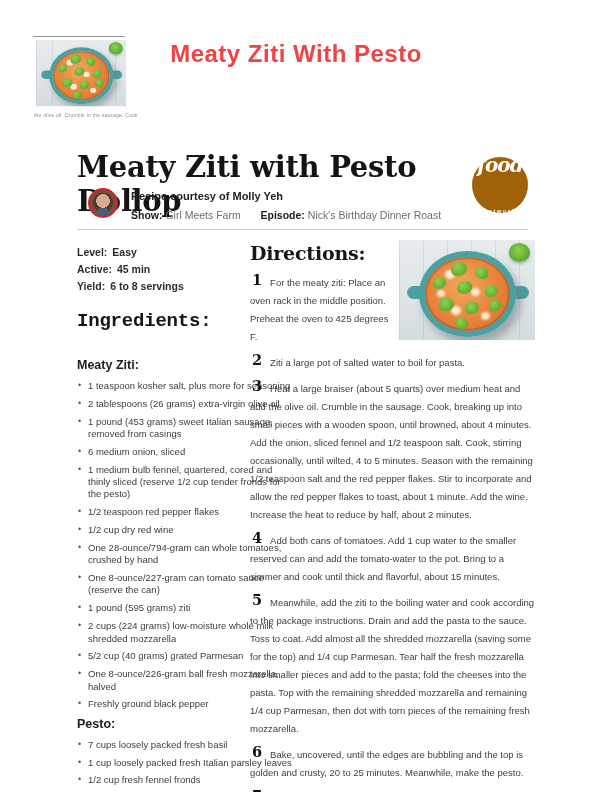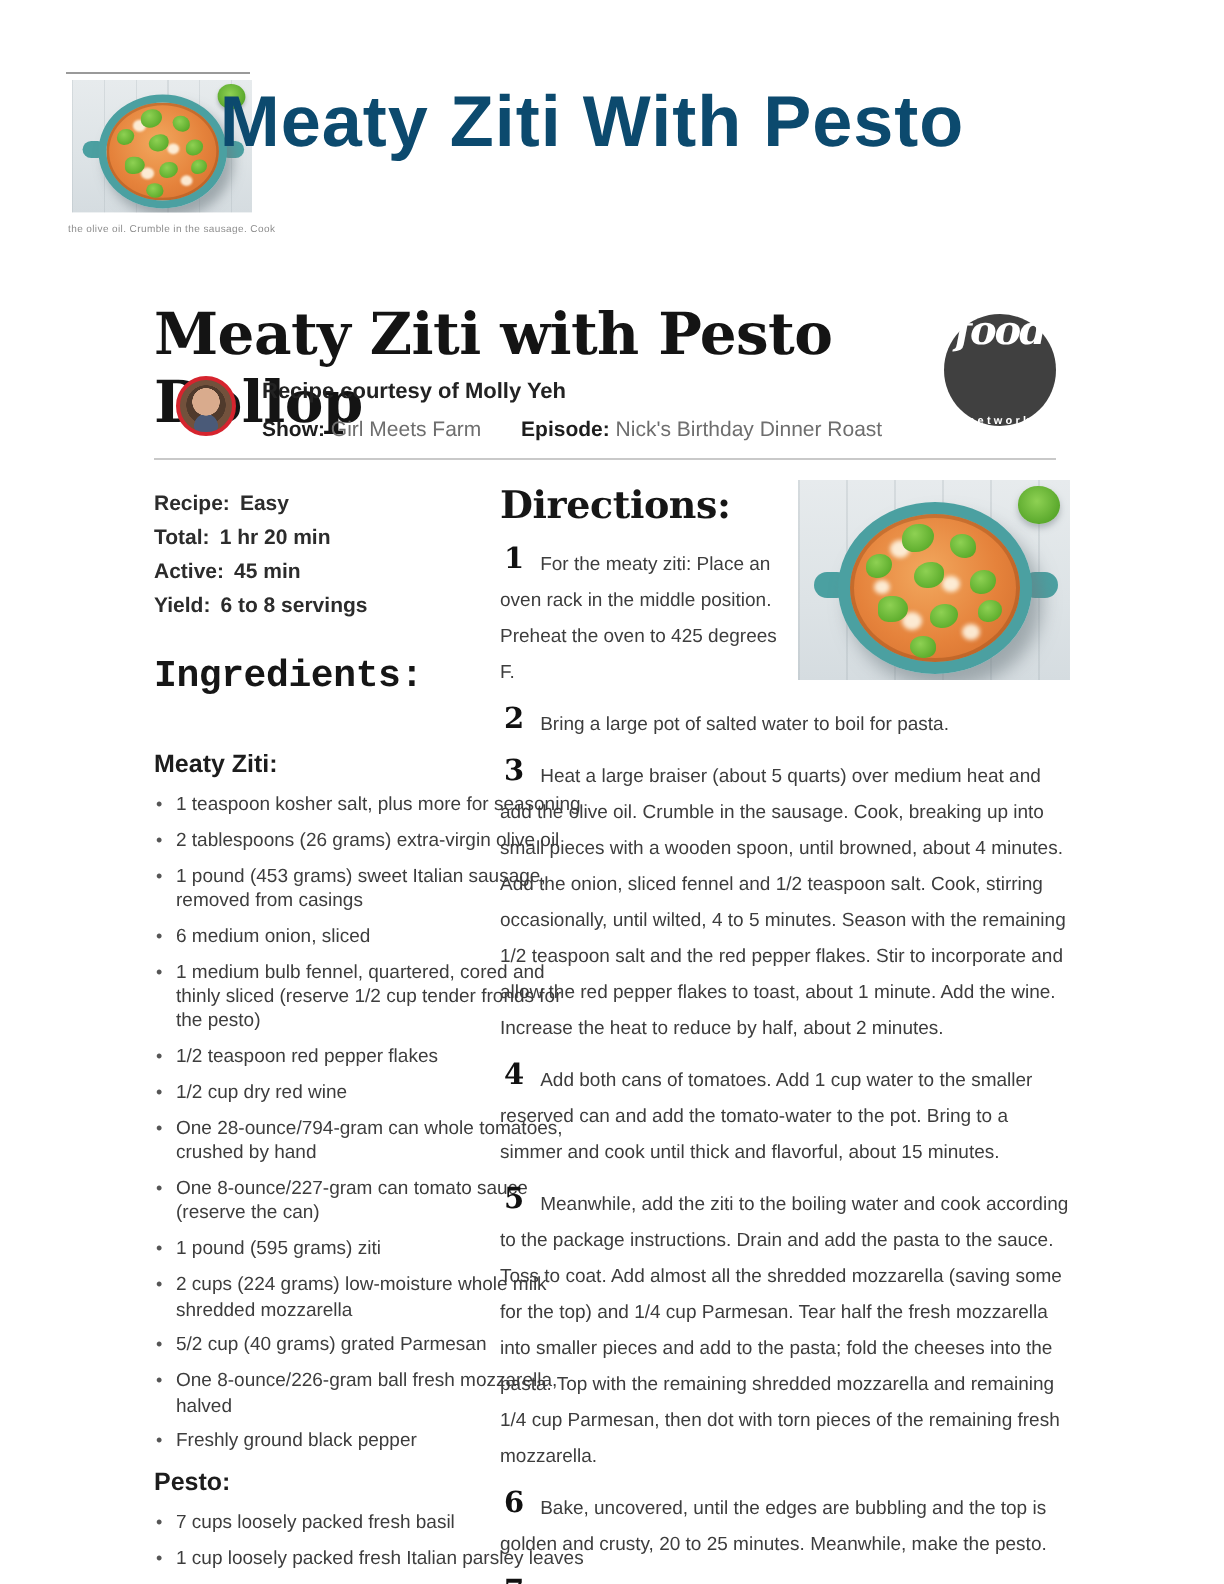--- a/index.html
+++ b/index.html
@@ -11,21 +11,21 @@
   
   .top-rule { position:absolute; left:33px; top:36px; width:92px; height:1px; background:#9a9a9a; }
   .thumb-wrap { position:absolute; left:36px; top:40px; width:90px; height:67px; overflow:hidden; }
   .thumb-wrap .photo { transform:scale(0.662); transform-origin:top left; }
   .thumb-caption {
     position:absolute; left:34px; top:112px; width:130px;
     font-size:5px; color:#8d8d8d; letter-spacing:.2px; white-space:nowrap; overflow:hidden;
   }
   .print-title {
     position:absolute; left:96px; top:40px; width:400px; text-align:center;
-    font-size:36px; font-weight:700; color:#0c4a6e; letter-spacing:.5px;
+    font-size:24px; font-weight:700; color:#ef4444; letter-spacing:.5px;
   }
   
   .doc-title {
     position:absolute; left:77px; top:150px; width:400px;
     font-family:"DejaVu Serif","Liberation Serif",serif;
     font-size:29px; font-weight:700; color:#141414; letter-spacing:-.3px;
   }
   .fn-logo {
     position:absolute; left:472px; top:157px; width:56px; height:56px; border-radius:50%;
     display:flex; flex-direction:column; align-items:center; justify-content:center;
@@ -131,39 +131,38 @@
       <div class="dollop" style="left:56px;top:78px;width:13px;height:11px;border-radius:50% 50% 45% 55%;"></div>
       <div class="pesto-bowl"></div>
     </div>
   </div>
   <div class="thumb-caption">the olive oil. Crumble in the sausage. Cook</div>
 
   <div class="print-title">Meaty Ziti With Pesto</div>
 
   <h1 class="doc-title">Meaty Ziti with Pesto Dollop</h1>
 
-  <div class="fn-logo" style="background:#404040;gap:33px;">
+  <div class="fn-logo" style="background:#a16207;gap:33px;">
     <span class="word">food</span>
     <span class="sub">network</span>
   </div>
 
   <div class="avatar"></div>
   <div class="courtesy">Recipe courtesy of Molly Yeh</div>
   <div class="showline">
     <span class="lbl">Show:</span>
     <span class="val">Girl Meets Farm</span>
     <span class="gap"></span>
     <span class="lbl">Episode:</span>
     <span class="val">Nick's Birthday Dinner Roast</span>
   </div>
   <div class="header-rule"></div>
 
   <div class="left-col">
-    <div class="meta-row"><span class="lbl">Recipe:</span><span class="val">Easy</span></div>
-    <div class="meta-row"><span class="lbl">Total:</span><span class="val">1 hr 20 min</span></div>
+    <div class="meta-row"><span class="lbl">Level:</span><span class="val">Easy</span></div>
     <div class="meta-row"><span class="lbl">Active:</span><span class="val">45 min</span></div>
     <div class="meta-row"><span class="lbl">Yield:</span><span class="val">6 to 8 servings</span></div>
 
     <h2 class="h-serif">Ingredients:</h2>
 
     <h3 class="group-title">Meaty Ziti:</h3>
     <ul class="ing">
       <li>1 teaspoon kosher salt, plus more for seasoning</li>
       <li>2 tablespoons (26 grams) extra-virgin olive oil</li>
       <li>1 pound (453 grams) sweet Italian sausage, removed from casings</li>
@@ -213,21 +212,21 @@
         <div class="pesto-bowl"></div>
       </div>
     </div>
 
     <h2 class="h-serif">Directions:</h2>
 
     <div class="step">
       <span class="num">1</span><span class="txt">For the meaty ziti: Place an oven rack in the middle position. Preheat the oven to 425 degrees F.</span>
     </div>
     <div class="step">
-      <span class="num">2</span><span class="txt">Bring a large pot of salted water to boil for pasta.</span>
+      <span class="num">2</span><span class="txt">Ziti a large pot of salted water to boil for pasta.</span>
     </div>
     <div class="step">
       <span class="num">3</span><span class="txt">Heat a large braiser (about 5 quarts) over medium heat and add the olive oil. Crumble in the sausage. Cook, breaking up into small pieces with a wooden spoon, until browned, about 4 minutes. Add the onion, sliced fennel and 1/2 teaspoon salt. Cook, stirring occasionally, until wilted, 4 to 5 minutes. Season with the remaining 1/2 teaspoon salt and the red pepper flakes. Stir to incorporate and allow the red pepper flakes to toast, about 1 minute. Add the wine. Increase the heat to reduce by half, about 2 minutes.</span>
     </div>
     <div class="step">
       <span class="num">4</span><span class="txt">Add both cans of tomatoes. Add 1 cup water to the smaller reserved can and add the tomato-water to the pot. Bring to a simmer and cook until thick and flavorful, about 15 minutes.</span>
     </div>
     <div class="step">
       <span class="num">5</span><span class="txt">Meanwhile, add the ziti to the boiling water and cook according to the package instructions. Drain and add the pasta to the sauce. Toss to coat. Add almost all the shredded mozzarella (saving some for the top) and 1/4 cup Parmesan. Tear half the fresh mozzarella into smaller pieces and add to the pasta; fold the cheeses into the pasta. Top with the remaining shredded mozzarella and remaining 1/4 cup Parmesan, then dot with torn pieces of the remaining fresh mozzarella.</span>
     </div>

